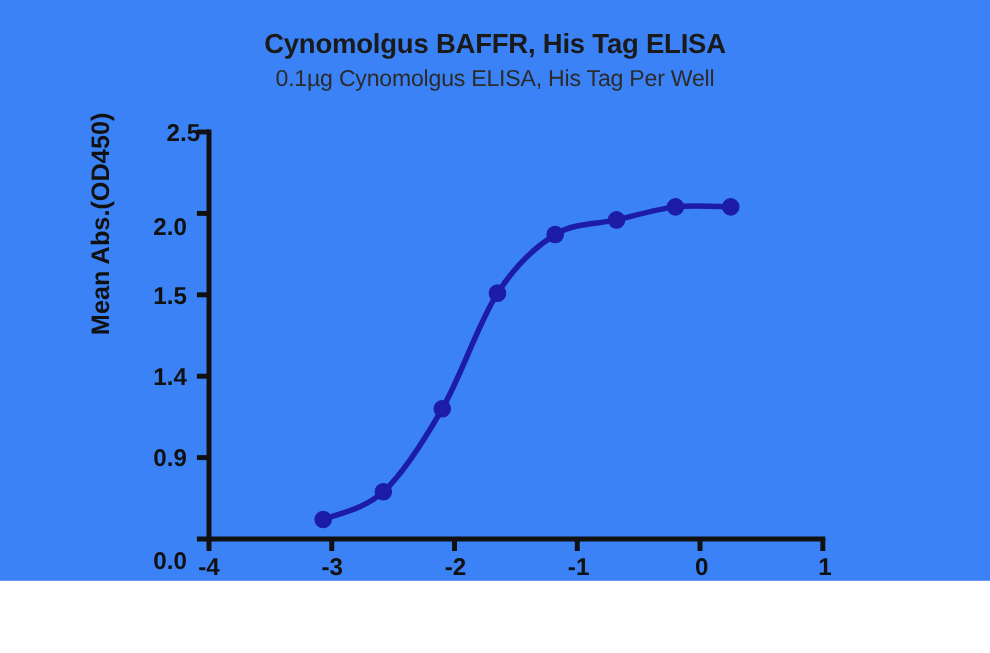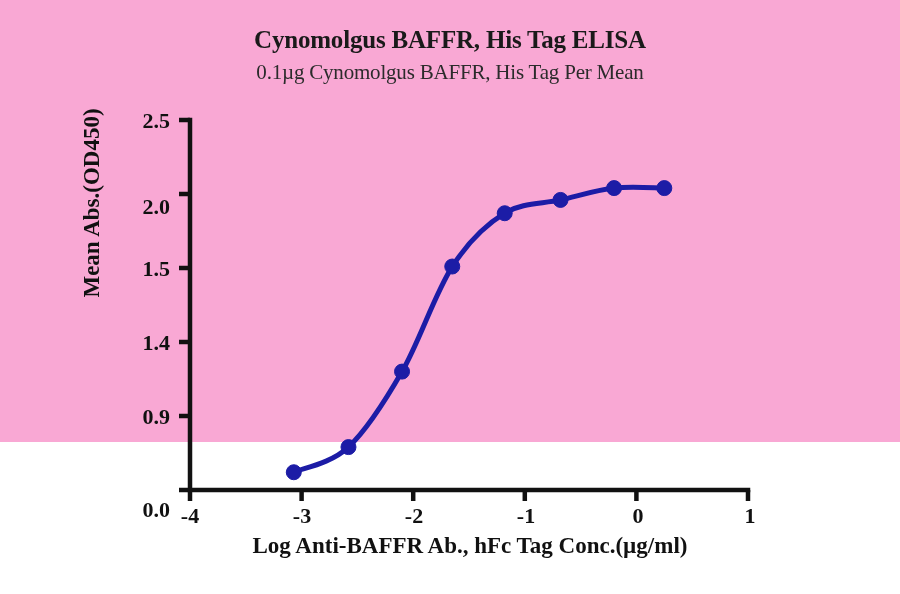--- a/index.html
+++ b/index.html
@@ -9,23 +9,22 @@
   }
   body {
     width: 900px;
     height: 594px;
     font-family: "Liberation Sans", sans-serif;
     overflow: hidden;
   }
   #figure {
     position: relative;
     width: 900px;
-    height: 442px;
-    background: #f9a8d4;
-    font-family: Liberation Serif, serif;
+    height: 528px;
+    background: #3b82f6;
   }
   .title {
     position: absolute;
     left: 0;
     top: 26px;
     width: 900px;
     text-align: center;
     font-size: 25px;
     font-weight: bold;
     color: #1a1a1a;
@@ -89,26 +88,25 @@
     left: 0;
     top: 0;
   }
 </style>
 </head>
 <body>
 
 <div id="figure">
 
   <div class="title">Cynomolgus BAFFR, His Tag ELISA</div>
-  <div class="subtitle">0.1µg Cynomolgus BAFFR, His Tag Per Mean</div>
+  <div class="subtitle">0.1µg Cynomolgus ELISA, His Tag Per Well</div>
 
   <div class="ylabel">Mean Abs.(OD450)</div>
-  <div class="xlabel">Log Anti-BAFFR Ab., hFc Tag Conc.(µg/ml)</div>
 
-  <div class="ytick-label" style="left:108px; top:110px;">2.5</div>
+  <div class="ytick-label" style="left:120px; top:110px;">2.5</div>
   <div class="ytick-label" style="left:108px; top:184px;margin-top:12px;">2.0</div>
   <div class="ytick-label" style="left:108px; top:258px;text-align:right;">1.5</div>
   <div class="ytick-label" style="left:108px; top:332px;">1.4</div>
   <div class="ytick-label" style="left:108px; top:406px;">0.9</div>
   <div class="ytick-label" style="left:108px; top:499px;">0.0</div>
 
   <div class="xtick-label" style="left:170px; top:505px;">-4</div>
   <div class="xtick-label" style="left:282px; top:505px;">-3</div>
   <div class="xtick-label" style="left:394px; top:505px;">-2</div>
   <div class="xtick-label" style="left:506px; top:505px;">-1</div>

